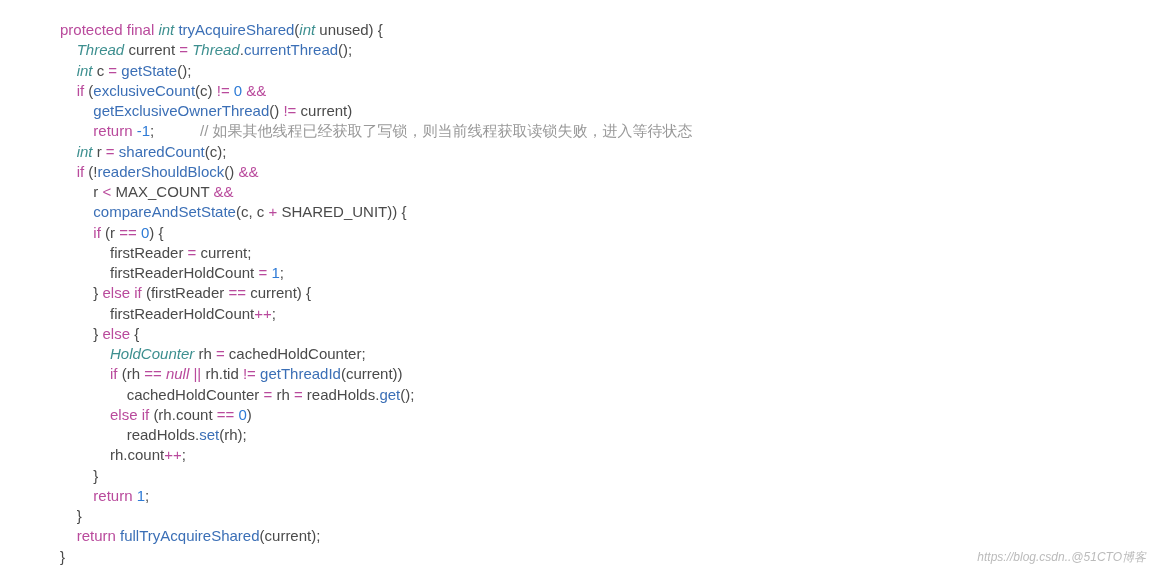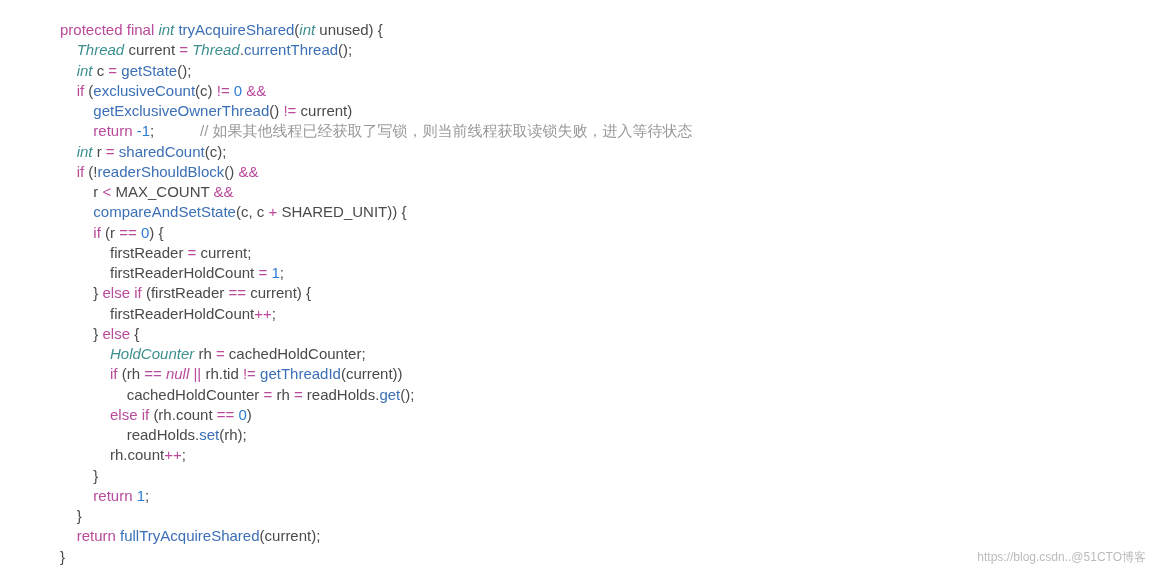--- a/index.html
+++ b/index.html
@@ -27,20 +27,21 @@
   .num  { color: #2e7bd6; }   
   .op   { color: #b94a9c; }   
   .cmt  { color: #999999; }
   .watermark {
     position: absolute;
     bottom: 8px;
     right: 20px;
     font-size: 12px;
     color: #bbb;
     font-family: sans-serif;
+    font-style: italic;
   }
 </style>
 </head>
 <body>
 
 <pre><span><span class="kw">protected</span> <span class="kw">final</span> <span class="type">int</span> <span class="fn">tryAcquireShared</span><span>(</span><span class="type">int</span> <span>unused</span><span>)</span> <span>{</span></span>
 <span>    <span class="type">Thread</span> <span>current</span> <span class="op">=</span> <span class="type">Thread</span><span>.</span><span class="fn">currentThread</span><span>();</span></span>
 <span>    <span class="type">int</span> <span>c</span> <span class="op">=</span> <span class="fn">getState</span><span>();</span></span>
 <span>    <span class="kw">if</span> <span>(</span><span class="fn">exclusiveCount</span><span>(c)</span> <span class="op">!=</span> <span class="num">0</span> <span class="op">&amp;&amp;</span></span>
 <span>        <span class="fn">getExclusiveOwnerThread</span><span>()</span> <span class="op">!=</span> <span>current)</span></span>

